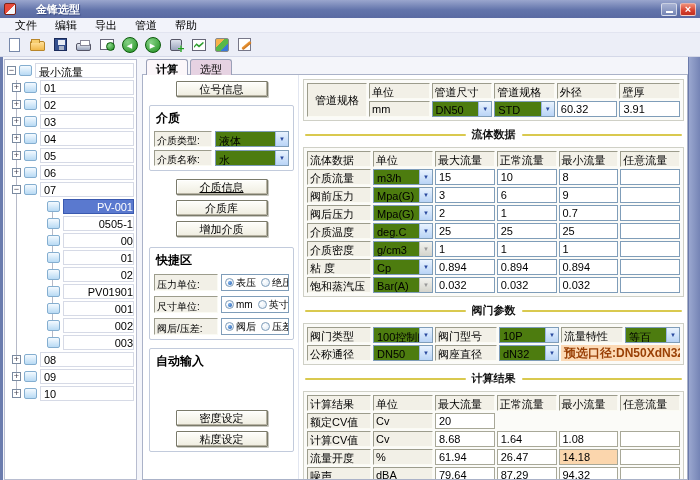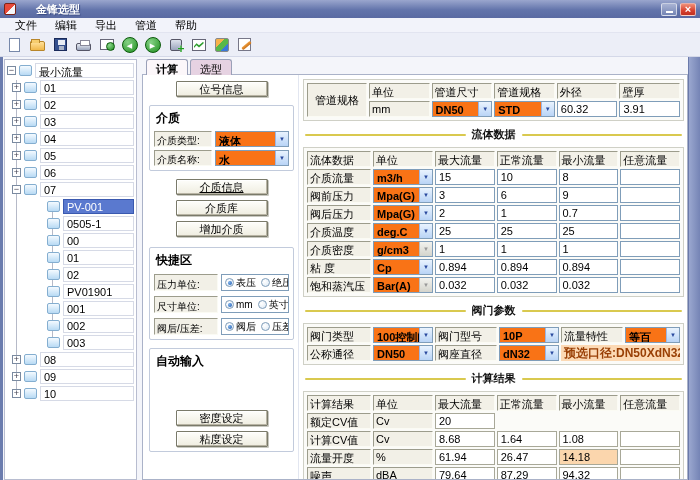--- a/index.html
+++ b/index.html
@@ -46,41 +46,41 @@
   .main { position:relative; height:423px; background:#f4f5fa; }
   .left-strip { position:absolute; left:0; top:0; bottom:0; width:3px; background:#6b7cae; }
   .right-strip { position:absolute; right:0; top:0; bottom:0; width:12px; background:linear-gradient(90deg,#9aa7cf,#7584b5); border-left:1px solid #6b7aab; }
 
   
   .tree-panel { position:absolute; left:4px; top:2px; bottom:0; width:133px; background:#fff; border:1px solid #b8bdd0; overflow:hidden; padding-top:1px; }
   .tree-line { position:absolute; width:0; border-left:1px solid #b6bac8; }
   .tl-1 { left:11px; top:20px; height:315px; }
   .tl-2 { left:47px; top:146px; height:137px; }
   .trow { display:flex; align-items:center; height:16px; margin:1px 2px 0 0; position:relative; z-index:1; }
-  .trow.d0 { margin-left:2px; } .trow.d1 { margin-left:7px; } .trow.d2 { margin-left:42px; }
+  .trow.d0 { margin-left:2px; } .trow.d1 { margin-left:7px; } .trow.d2 { margin-left:42px;text-align:right; }
   .toggle { width:9px; height:9px; border:1px solid #7a8aa0; background:#fff; font-size:9px; line-height:7px; text-align:center; color:#445; margin-right:3px; flex:none; }
   .nicon { width:13px; height:11px; border:1px solid #84aed0; border-radius:2px; background:linear-gradient(#f4faff,#b8daf4); margin-right:3px; flex:none; }
   .tlabel { flex:1; height:15px; border:1px solid #d6dae6; background:#fff; padding:1px 0 0 3px; font-size:11px; white-space:nowrap; overflow:hidden; }
   .trow.selected .tlabel { background:#5a79cf; border-color:#3a59af; color:#fff; }
 
   
   .tab-area { position:absolute; left:142px; top:0; right:12px; bottom:0; }
   .tabstrip { height:18px; display:flex; gap:2px; padding:2px 0 0 4px; position:relative; z-index:2; }
   .tab { padding:2px 9px 0; font-size:11px; border:1px solid #9aa0b8; border-bottom:none; border-radius:3px 3px 0 0; background:#e6d2e2; }
   .tab.active { background:#fcf7fa; font-weight:bold; }
   .tabpanel { position:absolute; top:17px; left:0; right:0; bottom:0; background:#fff; border:1px solid #aab2c8; display:flex; overflow:hidden; }
 
   
   .mid-panel { width:156px; flex:none; padding:6px 4px 0 6px; border-right:1px solid #e2e6f0; overflow:hidden; }
   .btn { display:block; width:92px; height:16px; margin:0 auto; background:linear-gradient(#fefefb,#efede0); border:1px solid #7a7a6a; border-radius:1px; box-shadow:inset -1px -1px 0 #b8b4a4, inset 1px 1px 0 #fff, 1px 1px 0 #c8c8c0; font-size:11px; text-align:center; line-height:14px; cursor:default; white-space:nowrap; }
   .group { border:1px solid #c2cbdc; border-radius:2px; margin-top:8px; padding:4px; background:#fff; }
   .group-title { font-weight:bold; font-size:12px; margin:0 0 4px 2px; }
   .frow { display:flex; gap:3px; margin-top:3px; }
   .flabel { width:58px; height:16px; background:#f2f0e7; border:1px solid; border-color:#9c9c8c #fbfbf4 #fbfbf4 #9c9c8c; font-size:10px; padding:2px 0 0 2px; white-space:nowrap; overflow:hidden; flex:none; }
-  .ddc { flex:1; height:16px; background:#f97316; border:1px solid #7f9db9; display:flex; overflow:hidden;font-weight:bold; }
+  .ddc { flex:1; height:16px; background:#4d7c0f; border:1px solid #7f9db9; display:flex; overflow:hidden; }
   .ddc .val { flex:1; padding:2px 0 0 3px; font-size:11px; white-space:nowrap; overflow:hidden; }
   .ddc .arrow { width:13px; flex:none; background:linear-gradient(#e9f3fe,#b9d4f6); border-left:1px solid #9ab5e4; color:#2a4a9f; font-size:6px; line-height:14px; text-align:center; }
   .ddc.disabled .arrow { background:linear-gradient(#f2f2ee,#d4d4cc); color:#999; border-left-color:#bbb; }
   .srow { display:flex; gap:3px; margin-top:5px; }
   .slabel { width:64px; height:17px; background:#f2f0e7; border:1px solid; border-color:#9c9c8c #fbfbf4 #fbfbf4 #9c9c8c; font-size:10px; padding:3px 0 0 2px; white-space:nowrap; overflow:hidden; flex:none; }
   .sopts { flex:1; height:17px; border:1px solid #7f9db9; background:#fff; display:flex; align-items:center; gap:5px; padding:0 3px; overflow:hidden; }
   .ropt { display:flex; align-items:center; gap:2px; font-size:10px; white-space:nowrap; }
   .radio { width:9px; height:9px; border-radius:50%; border:1px solid #7f9db9; background:radial-gradient(circle at 35% 35%,#fff,#dce8f4); position:relative; flex:none; }
   .radio.checked::after { content:""; position:absolute; inset:1.5px; border-radius:50%; background:radial-gradient(circle at 35% 35%,#7ab0e8,#1a55b0); }
   .spacer { height:36px; }

